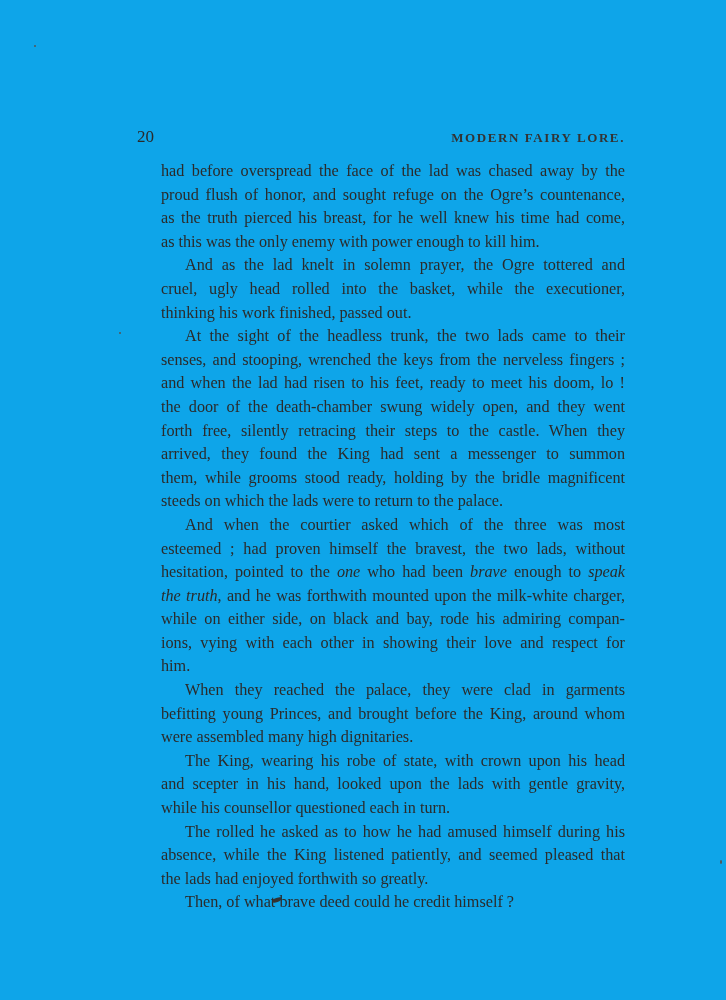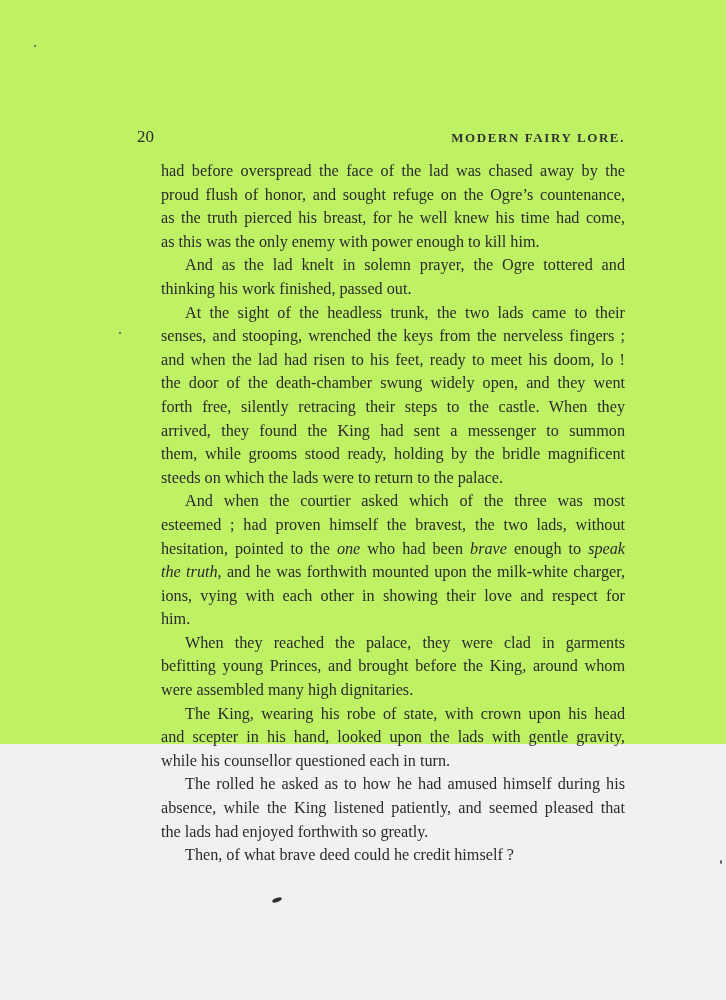--- a/index.html
+++ b/index.html
@@ -11,22 +11,22 @@
       height: 1000px;
       background: #f1f1f1;
       position: relative;
       overflow: hidden;
       font-family: "Liberation Serif", "DejaVu Serif", serif;
       color: #2a2a2a;
     }
     .page {
       position: absolute;
       left: 0; top: 0;
-      width: 726px; height: 744px;
-      background: #bef264;
+      width: 726px; height: 1000px;
+      background: #0ea5e9;
     }
     .running-head {
       position: absolute;
       left: 137px;
       top: 127px;
       width: 488px;
       height: 22px;
     }
     .page-number {
       position: absolute;
@@ -103,37 +103,39 @@
 
   <div class="body-text" id="body-text">
       <div class="para">
         <div class="line" style="white-space: normal;"><span>had before overspread the face of the lad was chased away by the</span></div>
         <div class="line" style="white-space: normal;"><span>proud flush of honor, and sought refuge on the Ogre’s countenance,</span></div>
         <div class="line" style="white-space: normal;"><span>as the truth pierced his breast, for he well knew his time had come,</span></div>
         <div class="line last" style="white-space: normal;"><span>as this was the only enemy with power enough to kill him.</span></div>
       </div>
       <div class="para">
         <div class="line indent" style="white-space: normal;"><span>And as the lad knelt in solemn prayer, the Ogre tottered and</span></div>
+        <div class="line" style="white-space: normal;"><span>cruel, ugly head rolled into the basket, while the executioner,</span></div>
         <div class="line last" style="white-space: normal;"><span>thinking his work finished, passed out.</span></div>
       </div>
       <div class="para">
         <div class="line indent" style="white-space: normal;"><span>At the sight of the headless trunk, the two lads came to their</span></div>
         <div class="line" style="white-space: normal;"><span>senses, and stooping, wrenched the keys from the nerveless fingers ;</span></div>
         <div class="line" style="white-space: normal;"><span>and when the lad had risen to his feet, ready to meet his doom, lo !</span></div>
         <div class="line" style="white-space: normal;"><span>the door of the death-chamber swung widely open, and they went</span></div>
         <div class="line" style="white-space: normal;"><span>forth free, silently retracing their steps to the castle.  When they</span></div>
         <div class="line" style="white-space: normal;"><span>arrived, they found the King had sent a messenger to summon</span></div>
         <div class="line" style="white-space: normal;"><span>them, while grooms stood ready, holding by the bridle magnificent</span></div>
         <div class="line last" style="white-space: normal;"><span>steeds on which the lads were to return to the palace.</span></div>
       </div>
       <div class="para">
         <div class="line indent" style="white-space: normal;"><span>And when the courtier asked which of the three was most</span></div>
         <div class="line" style="white-space: normal;"><span>esteemed ; had proven himself the bravest, the two lads, without</span></div>
         <div class="line" style="white-space: normal;"><span>hesitation, pointed to the </span><em>one</em><span> who had been </span><em>brave</em><span> enough to </span><em>speak</em></div>
         <div class="line" style="white-space: normal;"><em>the truth</em><span>, and he was forthwith mounted upon the milk-white charger,</span></div>
+        <div class="line" style="white-space: normal;"><span>while on either side, on black and bay, rode his admiring compan-</span></div>
         <div class="line" style="white-space: normal;"><span>ions, vying with each other in showing their love and respect for</span></div>
         <div class="line last" style="white-space: normal;"><span>him.</span></div>
       </div>
       <div class="para">
         <div class="line indent" style="white-space: normal;"><span>When they reached the palace, they were clad in garments</span></div>
         <div class="line" style="white-space: normal;"><span>befitting young Princes, and brought before the King, around whom</span></div>
         <div class="line last" style="white-space: normal;"><span>were assembled many high dignitaries.</span></div>
       </div>
       <div class="para">
         <div class="line indent" style="white-space: normal;"><span>The King, wearing his robe of state, with crown upon his head</span></div>

